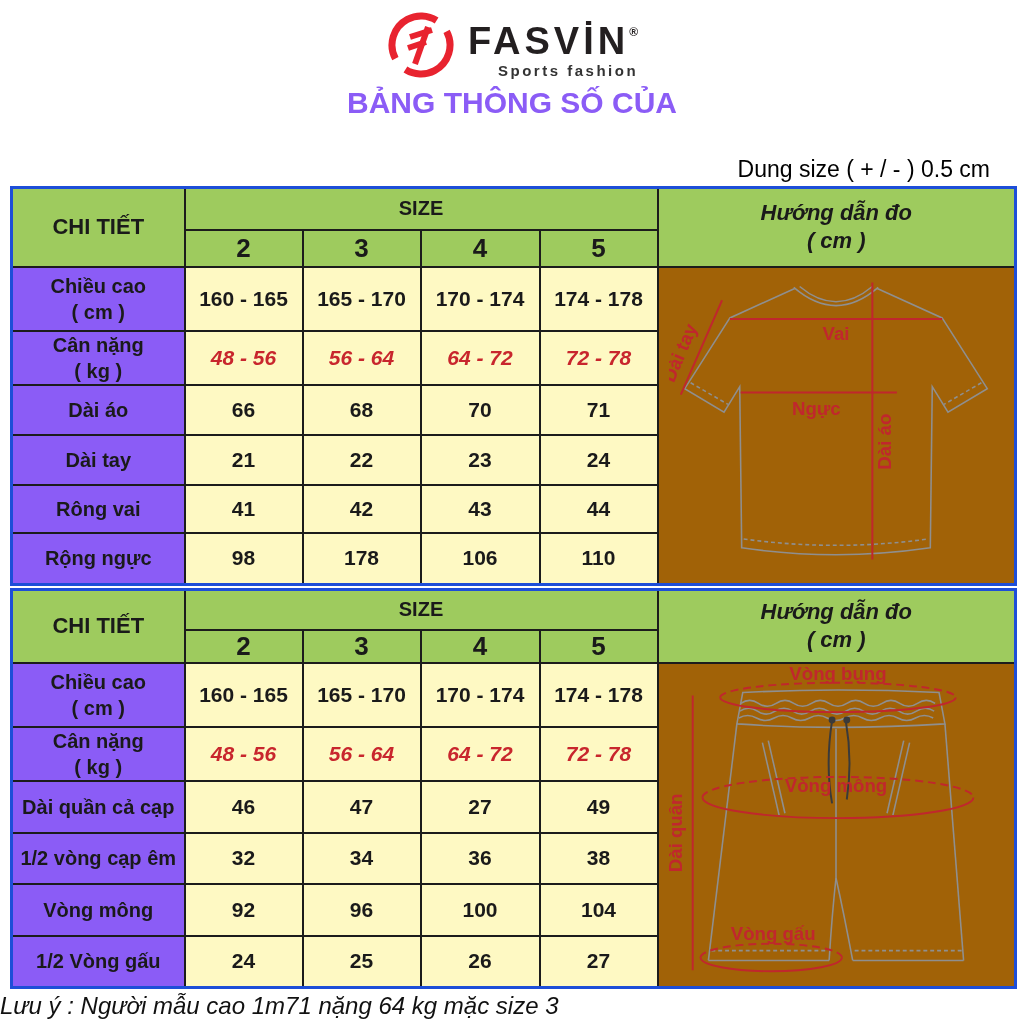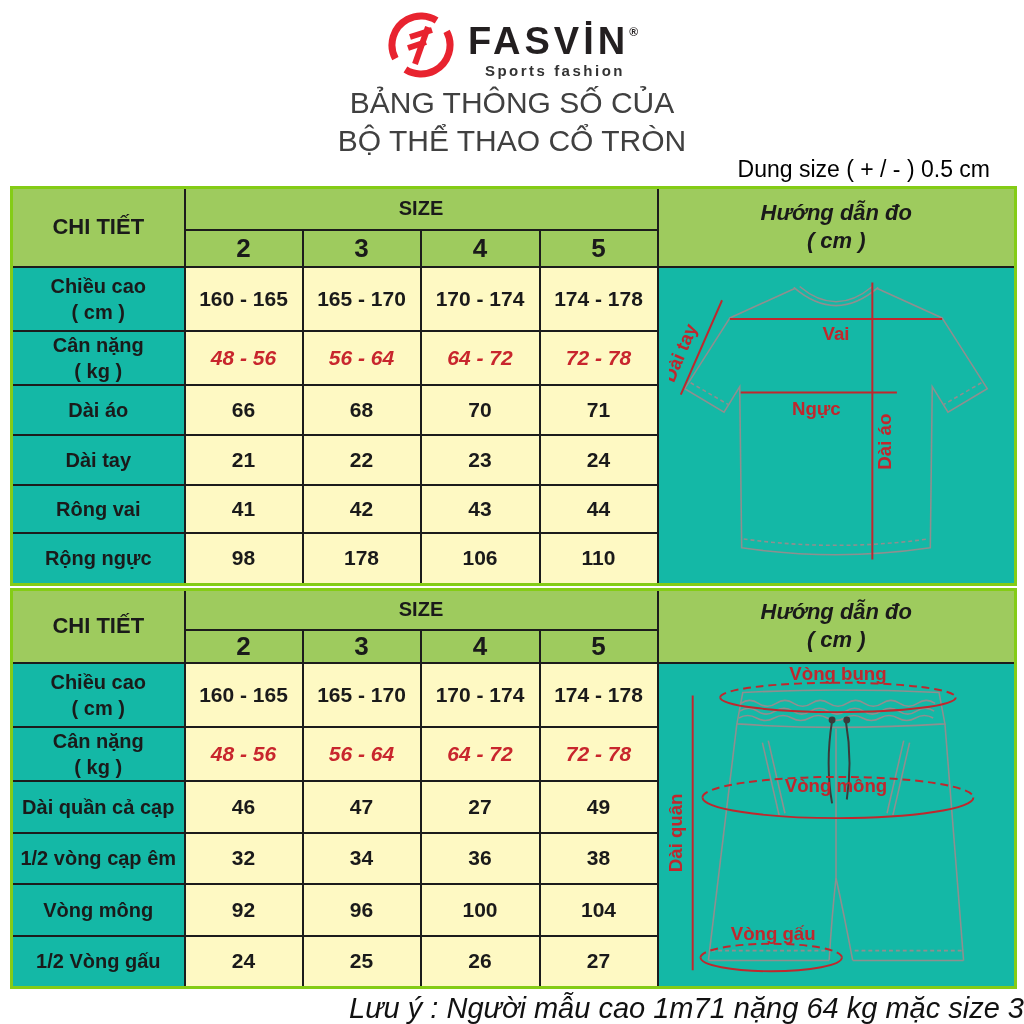--- a/index.html
+++ b/index.html
@@ -3,46 +3,46 @@
 <meta charset="utf-8">
 <style>
   html,body{margin:0;padding:0;}
   body{
     width:1024px;height:1024px;position:relative;background:#ffffff;
     font-family:"Liberation Sans",sans-serif;color:#1a1a1a;overflow:hidden;
   }
   
   .logo-wrap{position:absolute;top:10px;left:0;width:100%;
     display:flex;justify-content:center;align-items:center;gap:12px;}
-  .logo-text{display:flex;flex-direction:column;align-items:flex-start;}
+  .logo-text{display:flex;flex-direction:column;align-items:flex-end;}
   .brand-line{font-size:38px;font-weight:700;letter-spacing:4px;color:#231f20;line-height:40px;white-space:nowrap;}
   .brand-reg{font-size:12px;vertical-align:18px;letter-spacing:0;}
   .tagline{font-size:15px;font-weight:700;letter-spacing:2.5px;color:#333;margin-top:1px;margin-left:17px;}
   .page-title{position:absolute;top:84px;left:0;width:100%;text-align:center;
-    color:#404040;font-weight:400;font-size:30px;line-height:38px;}
+    color:#8b5cf6;font-weight:700;font-size:30px;line-height:38px;}
   .tolerance{position:absolute;top:156px;right:34px;font-size:23px;color:#000;margin-left:12px;}
   
   table.spec{border-collapse:collapse;table-layout:fixed;position:absolute;left:10px;
-    width:1004px;border:3px solid #84cc16;}
+    width:1004px;border:3px solid #1d4ed8;}
   table.spec td{border:2px solid #1c1c1c;text-align:center;vertical-align:middle;
     padding:0;font-weight:700;overflow:hidden;}
   td.hdr{background:#9ecb5e;}
   td.detail-hdr{font-size:22px;}
   td.size-hdr{font-size:20px;}
   td.size-num{font-size:26px;}
   td.guide-hdr{font-size:22px;line-height:28px;font-style:italic;}
-  td.lbl{background:#14b8a6;font-size:20px;line-height:26px;}
+  td.lbl{background:#8b5cf6;font-size:20px;line-height:26px;}
   td.val{background:#fef9c3;font-size:21px;}
   td.val.red{color:#c8262d;font-style:italic;}
-  td.diagram-cell{background:#14b8a6;}
+  td.diagram-cell{background:#a16207;}
   .t1{top:186px;}
   .t2{top:588px;}
   
-  .footer-note{position:absolute;top:992px;left:0;width:100%;text-align:right;
-    font-size:29px;font-style:italic;color:#111;}
+  .footer-note{position:absolute;top:992px;left:0;width:100%;text-align:left;
+    font-size:24px;font-style:italic;color:#111;}
   svg{display:block;margin:0 auto;}
   .dg-label{font-size:19px;font-weight:700;fill:#c0272d;}
 </style>
 </head>
 <body>
 
 <div class="logo-wrap">
   <span>
     <svg width="70" height="70" viewBox="0 0 70 70">
       <circle cx="35" cy="35" r="29" fill="none" stroke="#e8232f" stroke-width="7" stroke-dasharray="76 15" transform="rotate(-28 35 35)"></circle>
@@ -54,21 +54,20 @@
     </svg>
   </span>
   <div class="logo-text">
     <div class="brand-line"><span>FASVİN</span><span class="brand-reg">®</span></div>
     <div class="tagline">Sports fashion</div>
   </div>
 </div>
 
 <div class="page-title">
   <div>BẢNG THÔNG SỐ CỦA</div>
-  <div>BỘ THỂ THAO CỔ TRÒN</div>
 </div>
 
 <div class="tolerance">Dung size ( + / - )  0.5 cm</div>
 
 <table class="spec t1">
   <colgroup>
     <col style="width:173px">
       <col style="width:118px">
       <col style="width:118px">
     <col style="width:119px">

